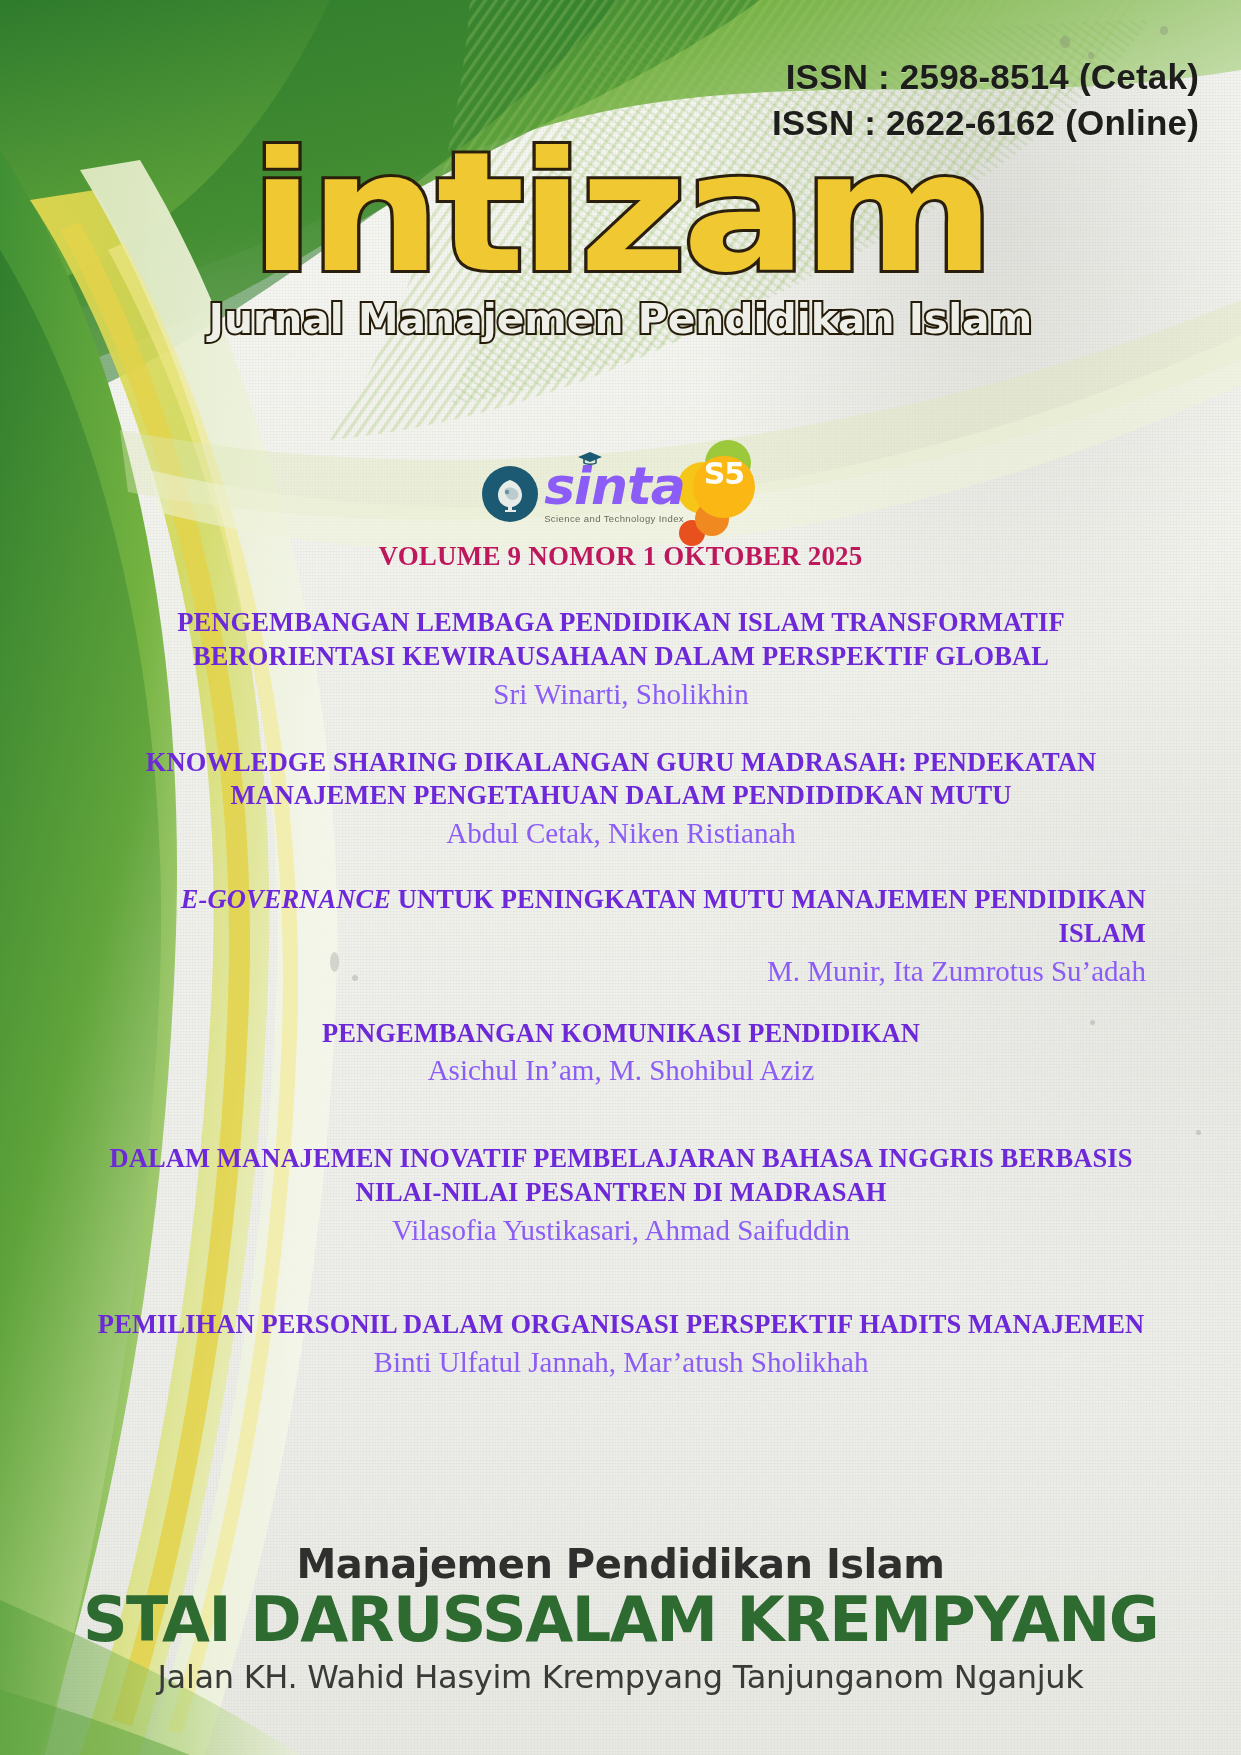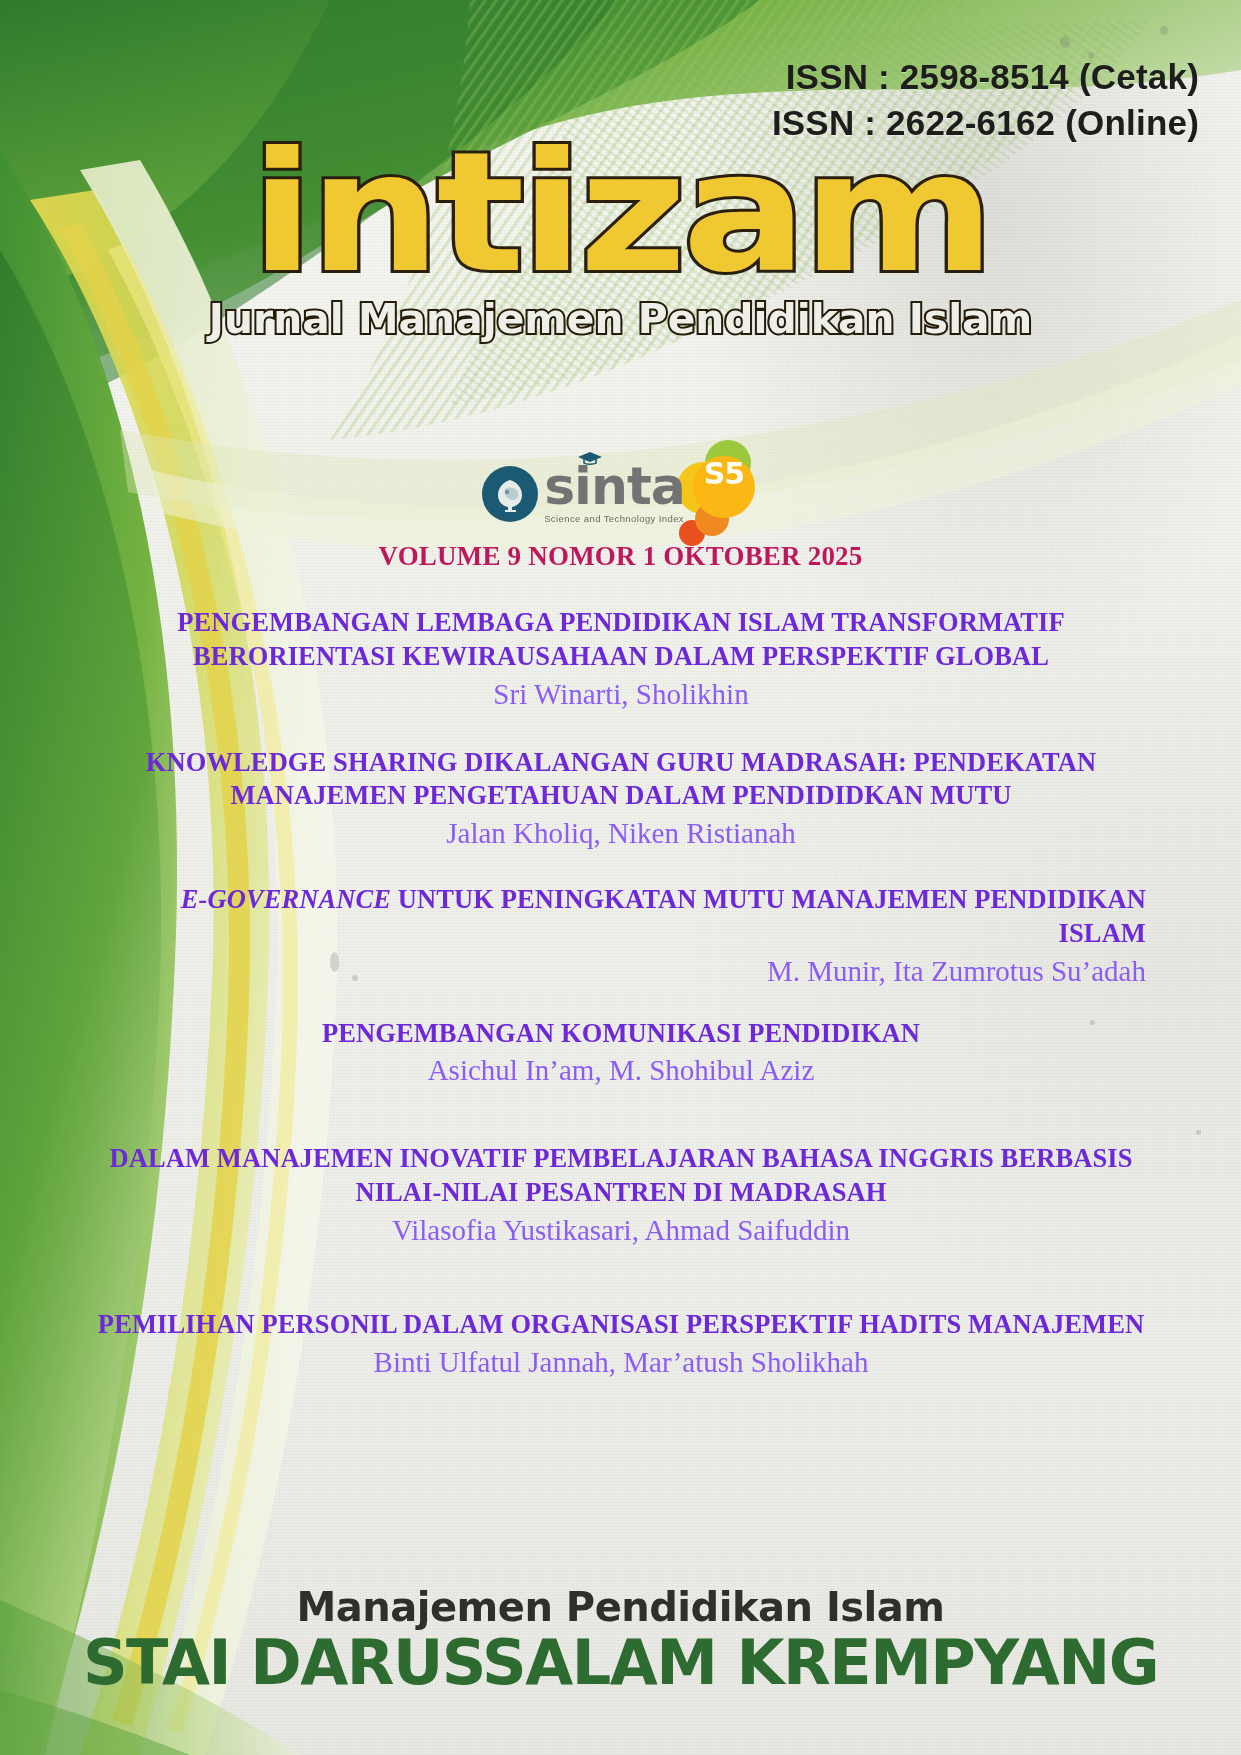--- a/index.html
+++ b/index.html
@@ -105,24 +105,25 @@
     position: relative; z-index: 3;
     margin-right: 6px;
   }
   .sinta-mark svg { width: 42px; height: 42px; }
   .sinta-text-wrap { position: relative; z-index: 3; text-align:left; }
   .sinta-word {
     font-family: "DejaVu Sans", sans-serif;
     font-weight: bold;
     font-size: 52px;
     line-height: 0.85;
-    color: #737373;
+    color: #8b5cf6;
     letter-spacing: -1px;
     position: relative;
     display:block;
+    font-style:italic;
   }
   .sinta-cap {
     position:absolute; top:-13px; left:33px;
     width:26px; height:14px;
   }
   .sinta-tag {
     display:block;
     font-family: "Liberation Sans", sans-serif;
     font-size: 9.5px;
     color: #6b6b55;
@@ -350,21 +351,21 @@
 
   <div class="articles">
 
     <div class="article sp-1">
       <div class="title">PENGEMBANGAN LEMBAGA PENDIDIKAN ISLAM TRANSFORMATIF  BERORIENTASI  KEWIRAUSAHAAN DALAM  PERSPEKTIF  GLOBAL</div>
       <div class="authors">Sri Winarti, Sholikhin</div>
     </div>
 
     <div class="article sp-2">
       <div class="title">KNOWLEDGE SHARING DIKALANGAN GURU MADRASAH: PENDEKATAN MANAJEMEN PENGETAHUAN DALAM PENDIDIDKAN MUTU</div>
-      <div class="authors">Jalan Kholiq, Niken Ristianah</div>
+      <div class="authors">Abdul Cetak, Niken Ristianah</div>
     </div>
 
     <div class="article sp-3">
       <div class="title"><em>E-GOVERNANCE</em><span> UNTUK PENINGKATAN MUTU MANAJEMEN PENDIDIKAN ISLAM</span></div>
       <div class="authors">M. Munir, Ita Zumrotus Su’adah</div>
     </div>
 
     <div class="article sp-4">
       <div class="title">PENGEMBANGAN KOMUNIKASI PENDIDIKAN</div>
       <div class="authors">Asichul In’am, M. Shohibul Aziz</div>
@@ -378,15 +379,16 @@
     <div class="article sp-6">
       <div class="title">PEMILIHAN PERSONIL DALAM ORGANISASI PERSPEKTIF HADITS MANAJEMEN</div>
       <div class="authors">Binti Ulfatul Jannah, Mar’atush Sholikhah</div>
     </div>
 
   </div>
 
   <div class="footer">
     <div class="f-line1">Manajemen Pendidikan Islam</div>
     <div class="f-line2">STAI DARUSSALAM KREMPYANG</div>
+    <div class="f-line3">Jalan KH. Wahid Hasyim Krempyang Tanjunganom Nganjuk</div>
   </div>
 
 </div>
 
 </body></html>

